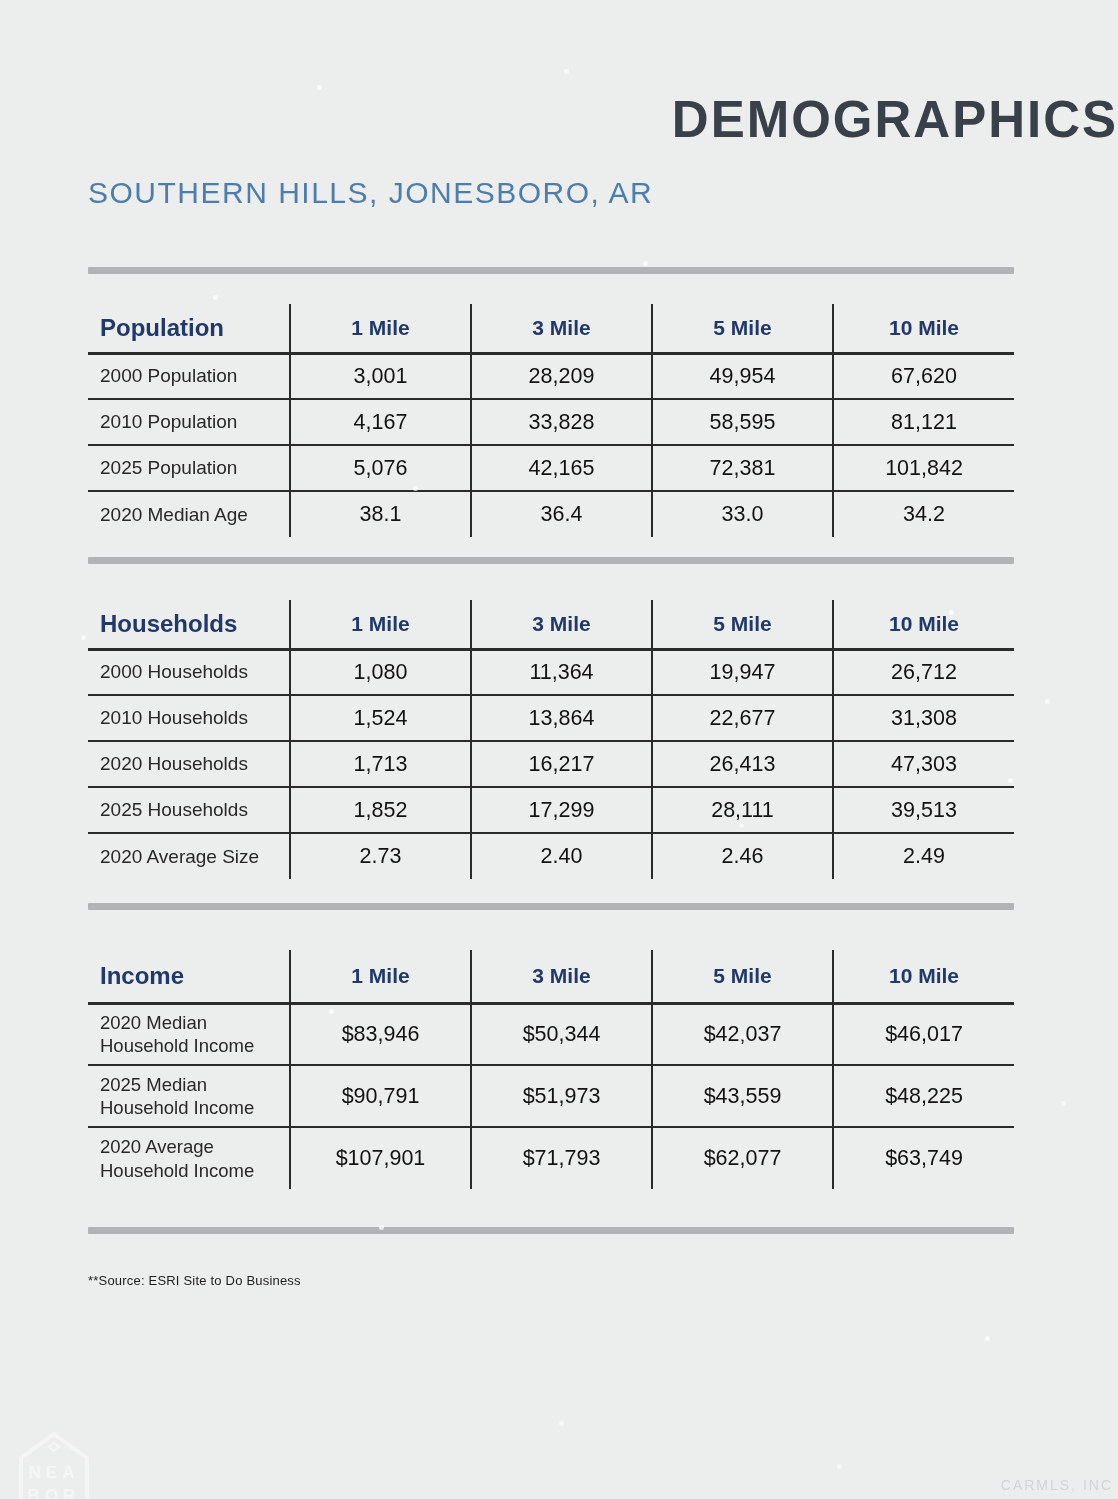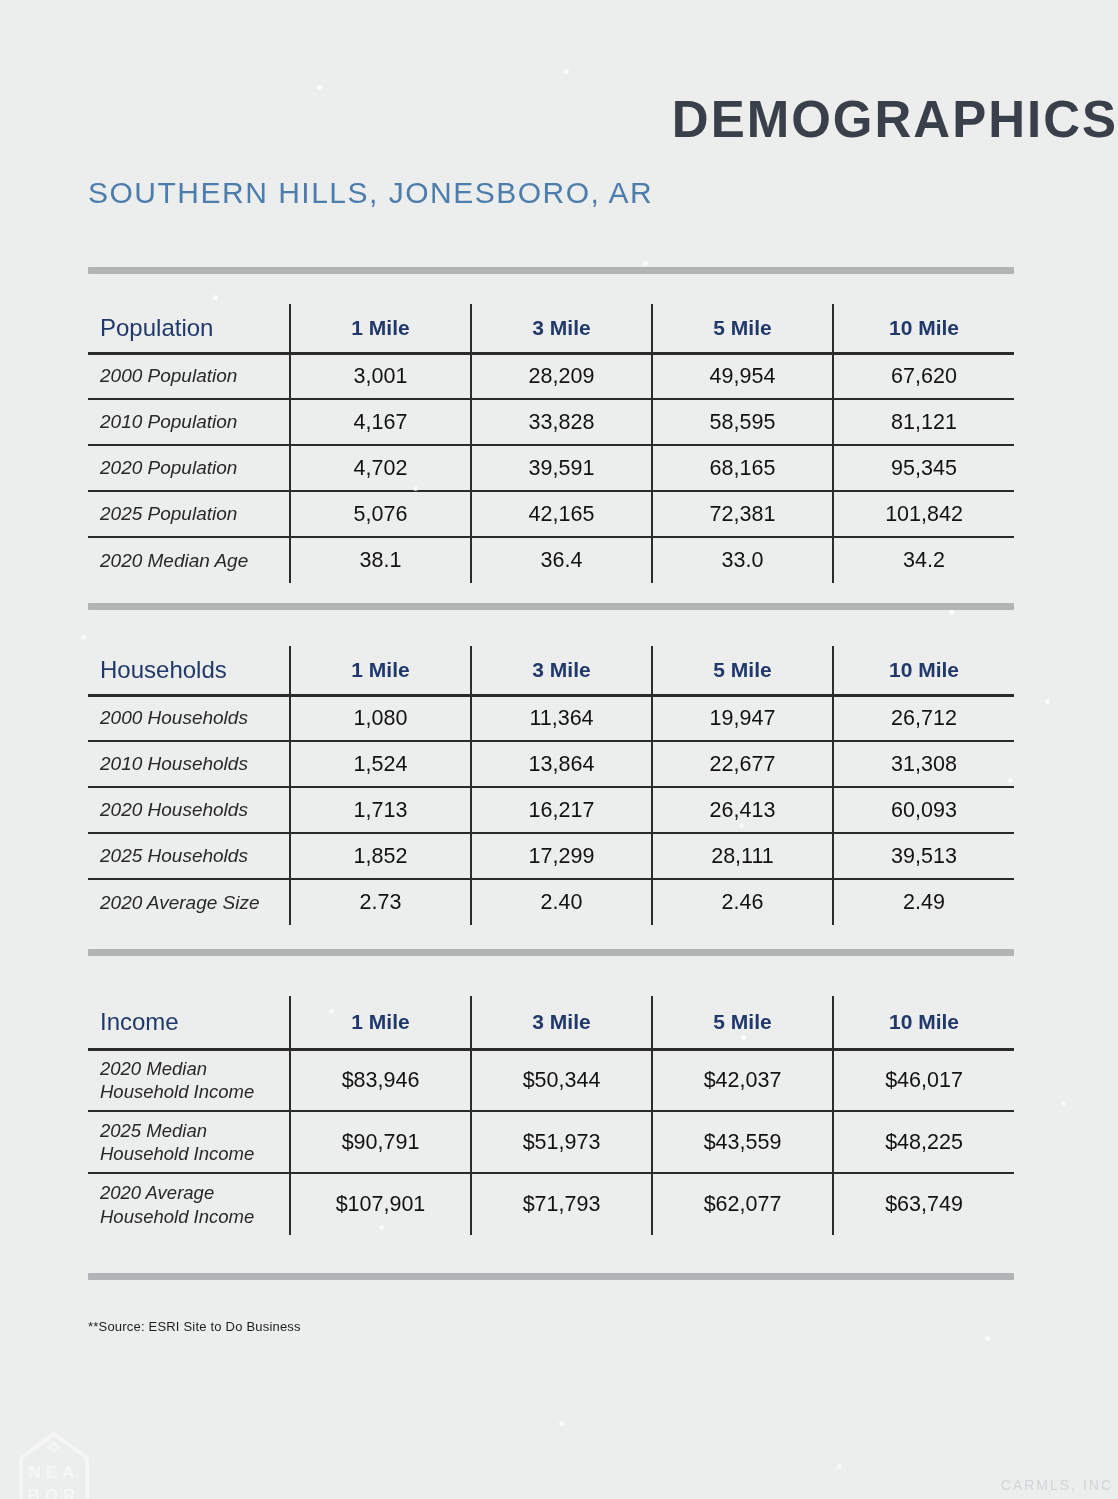--- a/index.html
+++ b/index.html
@@ -80,37 +80,36 @@
   .demo-table th, .demo-table td { vertical-align: middle; }
   .demo-table th:not(:last-child),
   .demo-table td:not(:last-child) { border-right: 2px solid #2B2B2B; }
   .demo-table thead th { border-bottom: 3px solid #2B2B2B; }
   .demo-table tbody tr:not(:last-child) td { border-bottom: 2px solid #2B2B2B; }
 
   .demo-table .table-title {
     text-align: left;
     padding-left: 12px;
     font-size: 24px;
-    font-weight: 400;
+    font-weight: 700;
     color: #21386B;
   }
   .demo-table .col-head {
     text-align: center;
     font-size: 21px;
     font-weight: 700;
     color: #21386B;
   }
   .demo-table .row-label {
     text-align: left;
     padding-left: 12px;
     padding-right: 8px;
     font-size: 19px;
     color: #282828;
     line-height: 1.25;
-    font-style: italic;
   }
   .demo-table .value {
     text-align: center;
     font-size: 21.5px;
     color: #121212;
   }
   
   .t-compact thead th { height: 49px; }
   .t-compact tbody td { height: 46px; }
   
@@ -179,27 +178,20 @@
           <td class="value">67,620</td>
         </tr>
         <tr>
           <td class="row-label">2010 Population</td>
           <td class="value">4,167</td>
           <td class="value">33,828</td>
           <td class="value">58,595</td>
           <td class="value">81,121</td>
         </tr>
         <tr>
-          <td class="row-label">2020 Population</td>
-          <td class="value">4,702</td>
-          <td class="value">39,591</td>
-          <td class="value">68,165</td>
-          <td class="value">95,345</td>
-        </tr>
-        <tr>
           <td class="row-label">2025 Population</td>
           <td class="value">5,076</td>
           <td class="value">42,165</td>
           <td class="value">72,381</td>
           <td class="value">101,842</td>
         </tr>
         <tr>
           <td class="row-label">2020 Median Age</td>
           <td class="value">38.1</td>
           <td class="value">36.4</td>
@@ -241,21 +233,21 @@
           <td class="value">1,524</td>
           <td class="value">13,864</td>
           <td class="value">22,677</td>
           <td class="value">31,308</td>
         </tr>
         <tr>
           <td class="row-label">2020 Households</td>
           <td class="value">1,713</td>
           <td class="value">16,217</td>
           <td class="value">26,413</td>
-          <td class="value">60,093</td>
+          <td class="value">47,303</td>
         </tr>
         <tr>
           <td class="row-label">2025 Households</td>
           <td class="value">1,852</td>
           <td class="value">17,299</td>
           <td class="value">28,111</td>
           <td class="value">39,513</td>
         </tr>
         <tr>
           <td class="row-label">2020 Average Size</td>

